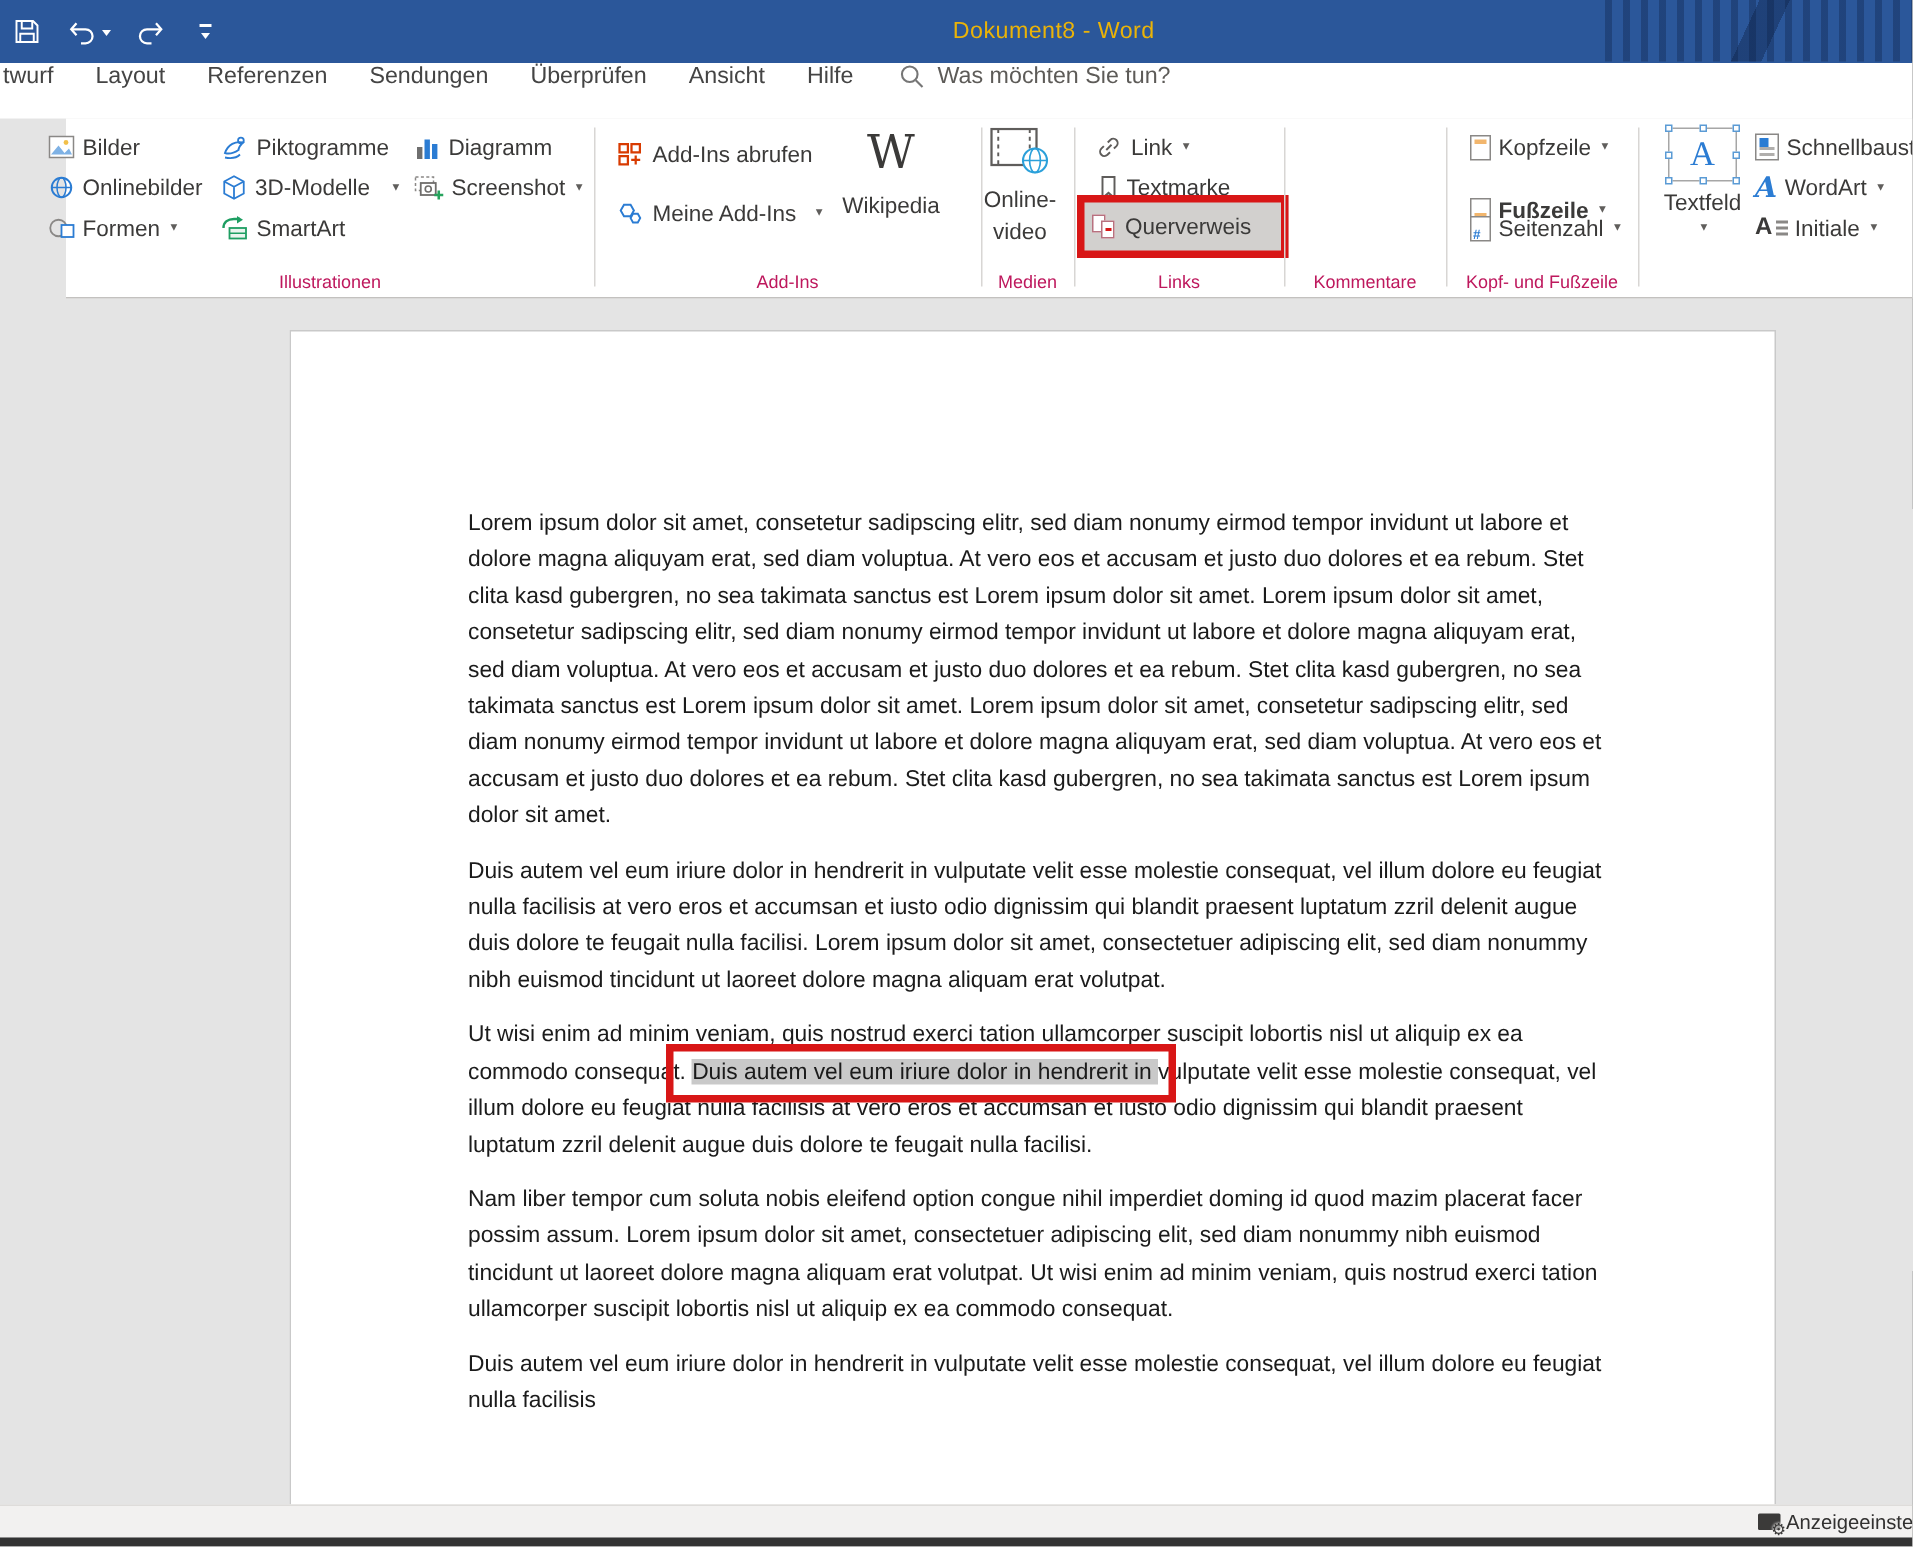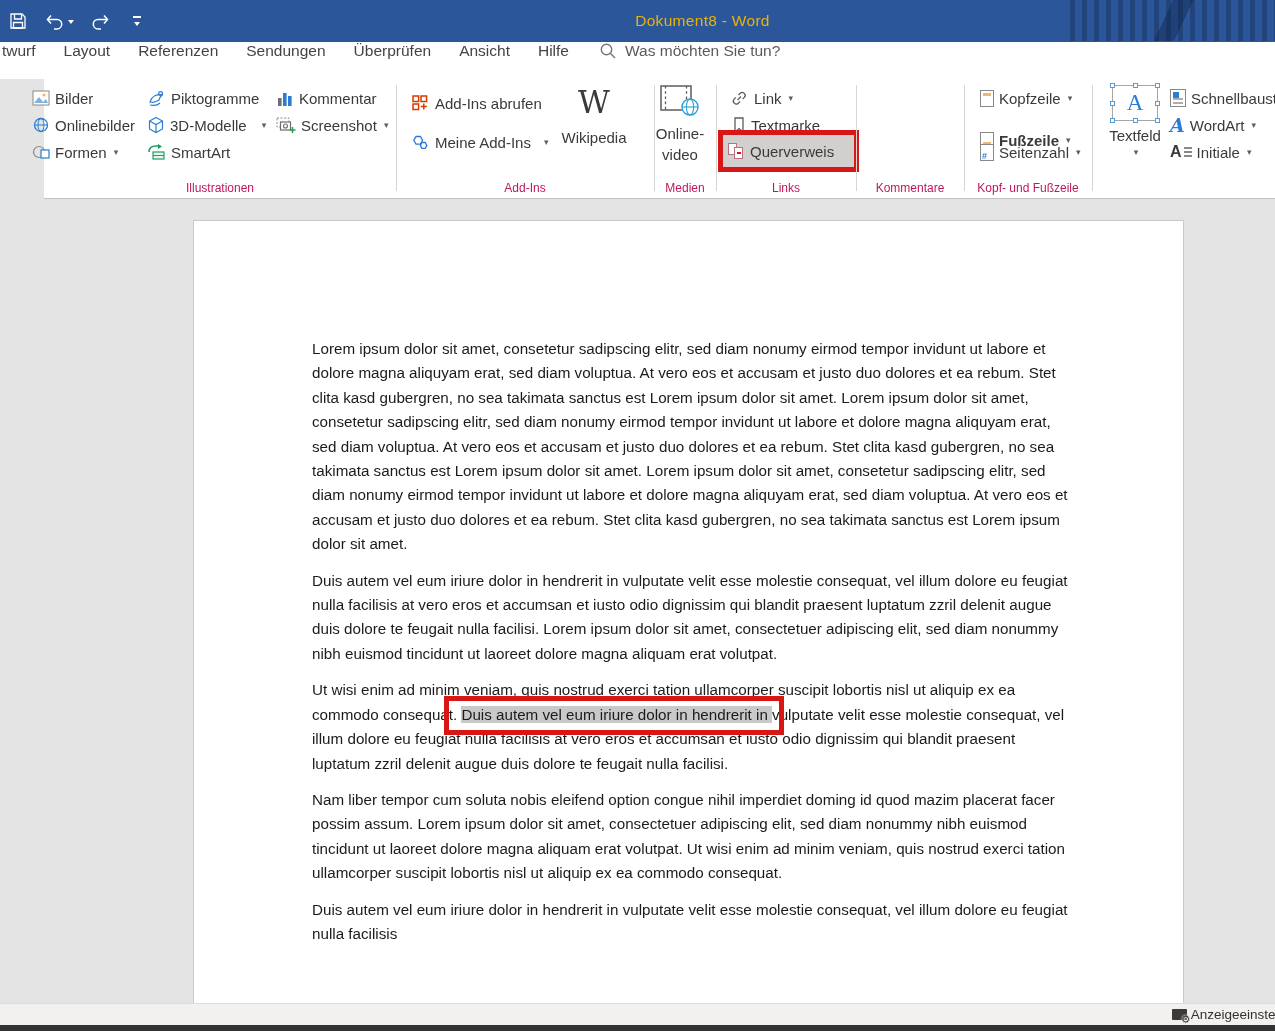--- a/index.html
+++ b/index.html
@@ -187,21 +187,21 @@
         <path d="M6 12.5h11" stroke="#1e9e62" stroke-width="1"></path>
       </svg>
       <span>SmartArt</span>
     </div>
     <div class="sbtn" style="left:232px;top:8px;">
       <svg width="18" height="17" viewBox="0 0 18 17">
         <rect x="2" y="8" width="3.6" height="8" fill="#6f6f6f"></rect>
         <rect x="7" y="3" width="3.6" height="13" fill="#2b7cd3"></rect>
         <rect x="12" y="6" width="3.6" height="10" fill="#2b7cd3"></rect>
       </svg>
-      <span>Kommentar</span>
+      <span>Diagramm</span>
     </div>
     <div class="sbtn" style="left:232px;top:35px;">
       <svg width="20" height="18" viewBox="0 0 20 18">
         <rect x="1" y="2" width="12" height="9" fill="none" stroke="#8a8886" stroke-width="1" stroke-dasharray="2 1.6"></rect>
         <rect x="4.5" y="6" width="10" height="8" fill="#fff" stroke="#6f6d6b" stroke-width="1.2"></rect>
         <circle cx="9.5" cy="10" r="2" fill="none" stroke="#6f6d6b" stroke-width="1.1"></circle>
         <path d="M16.5 11v6M13.5 14h6" stroke="#27a35d" stroke-width="1.7"></path>
       </svg>
       <span>Screenshot</span>
       <span class="caret">▾</span>

